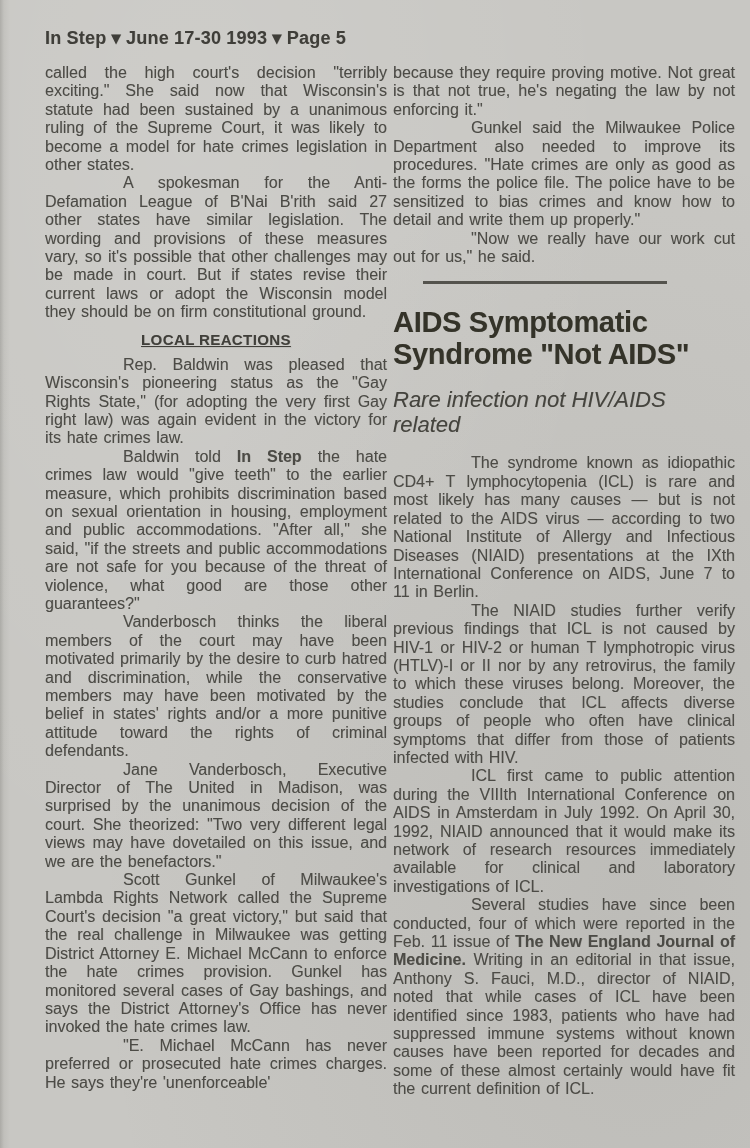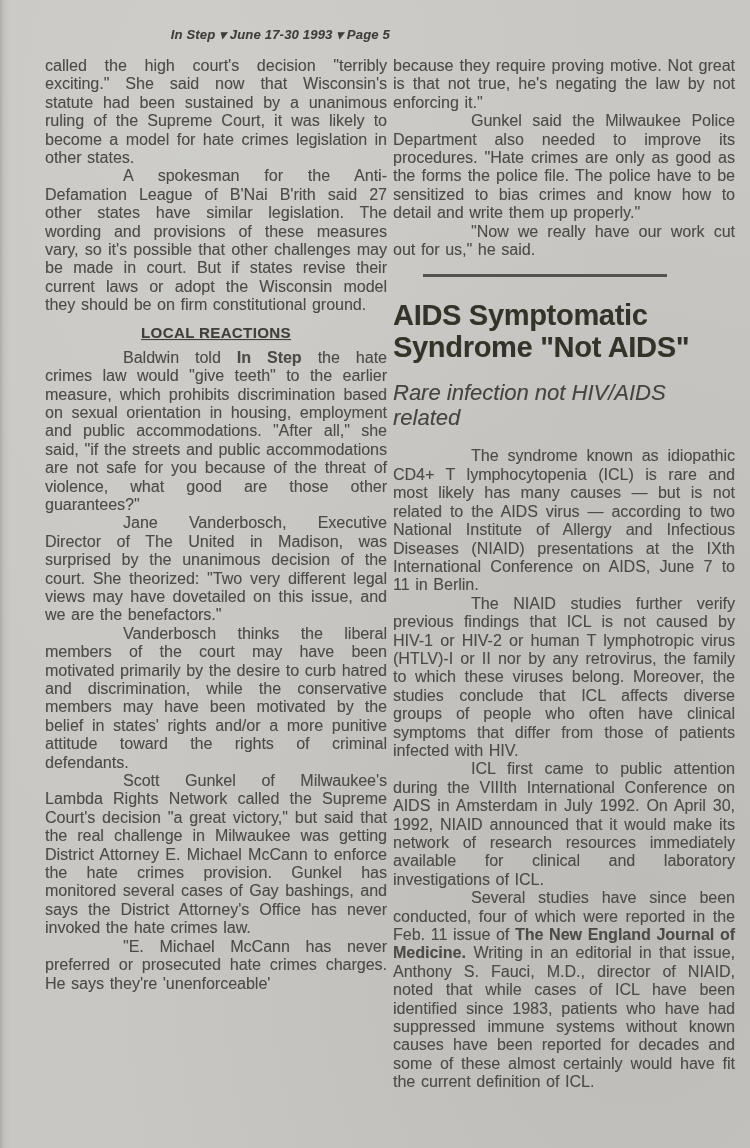--- a/index.html
+++ b/index.html
@@ -16,24 +16,23 @@
     background:
       linear-gradient(90deg, rgba(70,70,64,0.22) 0px, rgba(70,70,64,0.06) 4px, rgba(70,70,64,0) 10px),
       radial-gradient(ellipse at 25% 12%, rgba(255,255,255,0.10), rgba(255,255,255,0) 55%),
       radial-gradient(ellipse at 85% 80%, rgba(90,89,84,0.10), rgba(90,89,84,0) 60%),
       #c8c7c3;
     text-shadow: 0.4px 0.4px 0.6px rgba(76,75,70,0.28);
   }
   .masthead {
     width:345px;
     margin:27px 0 0 45px;
-    text-align:right;
-    font-style:italic;
+    text-align:left;
     font-weight:bold;
-    font-size:13px;
+    font-size:18px;
     letter-spacing:0.2px;
     color:#3f3e39;
     white-space:nowrap;
   }
   .columns {
     display:flex;
     gap:6px;
     padding:15px 11px 0 45px;
     align-items:flex-start;
   }
@@ -82,23 +81,24 @@
 </head>
 <body>
 
 <div class="page">
   <div class="masthead">In Step ▾ June 17-30 1993 ▾ Page 5</div>
   <div class="columns">
     <div class="col">
         <p class="para"><span>called the high court's decision "terribly exciting." She said now that Wisconsin's statute had been sustained by a unanimous ruling of the Supreme Court, it was likely to become a model for hate crimes legislation in other states.</span></p>
         <p class="para indent"><span>A spokesman for the Anti-Defamation League of B'Nai B'rith said 27 other states have similar legislation. The wording and provisions of these measures vary, so it's possible that other challenges may be made in court. But if states revise their current laws or adopt the Wisconsin model they should be on firm constitutional ground.</span></p>
         <h3 class="section-heading">LOCAL REACTIONS</h3>
+        <p class="para indent"><span>Rep. Baldwin was pleased that Wisconsin's pioneering status as the "Gay Rights State," (for adopting the very first Gay right law) was again evident in the victory for its hate crimes law.</span></p>
         <p class="para indent"><span>Baldwin told </span><span class="bold">In Step</span><span> the hate crimes law would "give teeth" to the earlier measure, which prohibits discrimination based on sexual orientation in housing, employment and public accommodations. "After all," she said, "if the streets and public accommodations are not safe for you because of the threat of violence, what good are those other guarantees?"</span></p>
+        <p class="para indent"><span>Vanderbosch thinks the liberal members of the court may have been motivated primarily by the desire to curb hatred and discrimination, while the conservative members may have been motivated by the belief in states' rights and/or a more punitive attitude toward the rights of criminal defendants.</span></p>
         <p class="para indent"><span>Jane Vanderbosch, Executive Director of The United in Madison, was surprised by the unanimous decision of the court. She theorized: "Two very different legal views may have dovetailed on this issue, and we are the benefactors."</span></p>
-        <p class="para indent"><span>Vanderbosch thinks the liberal members of the court may have been motivated primarily by the desire to curb hatred and discrimination, while the conservative members may have been motivated by the belief in states' rights and/or a more punitive attitude toward the rights of criminal defendants.</span></p>
         <p class="para indent"><span>Scott Gunkel of Milwaukee's Lambda Rights Network called the Supreme Court's decision "a great victory," but said that the real challenge in Milwaukee was getting District Attorney E. Michael McCann to enforce the hate crimes provision. Gunkel has monitored several cases of Gay bashings, and says the District Attorney's Office has never invoked the hate crimes law.</span></p>
         <p class="para indent"><span>"E. Michael McCann has never preferred or prosecuted hate crimes charges. He says they're 'unenforceable'</span></p>
       </div>
     <div class="col">
         <p class="para"><span>because they require proving motive. Not great is that not true, he's negating the law by not enforcing it."</span></p>
         <p class="para indent"><span>Gunkel said the Milwaukee Police Department also needed to improve its procedures. "Hate crimes are only as good as the forms the police file. The police have to be sensitized to bias crimes and know how to detail and write them up properly."</span></p>
         <p class="para indent"><span>"Now we really have our work cut out for us," he said.</span></p>
         <hr class="divider">
         <h2 class="headline">AIDS Symptomatic Syndrome "Not AIDS"</h2>
         <h4 class="subhead">Rare infection not HIV/AIDS related</h4>

